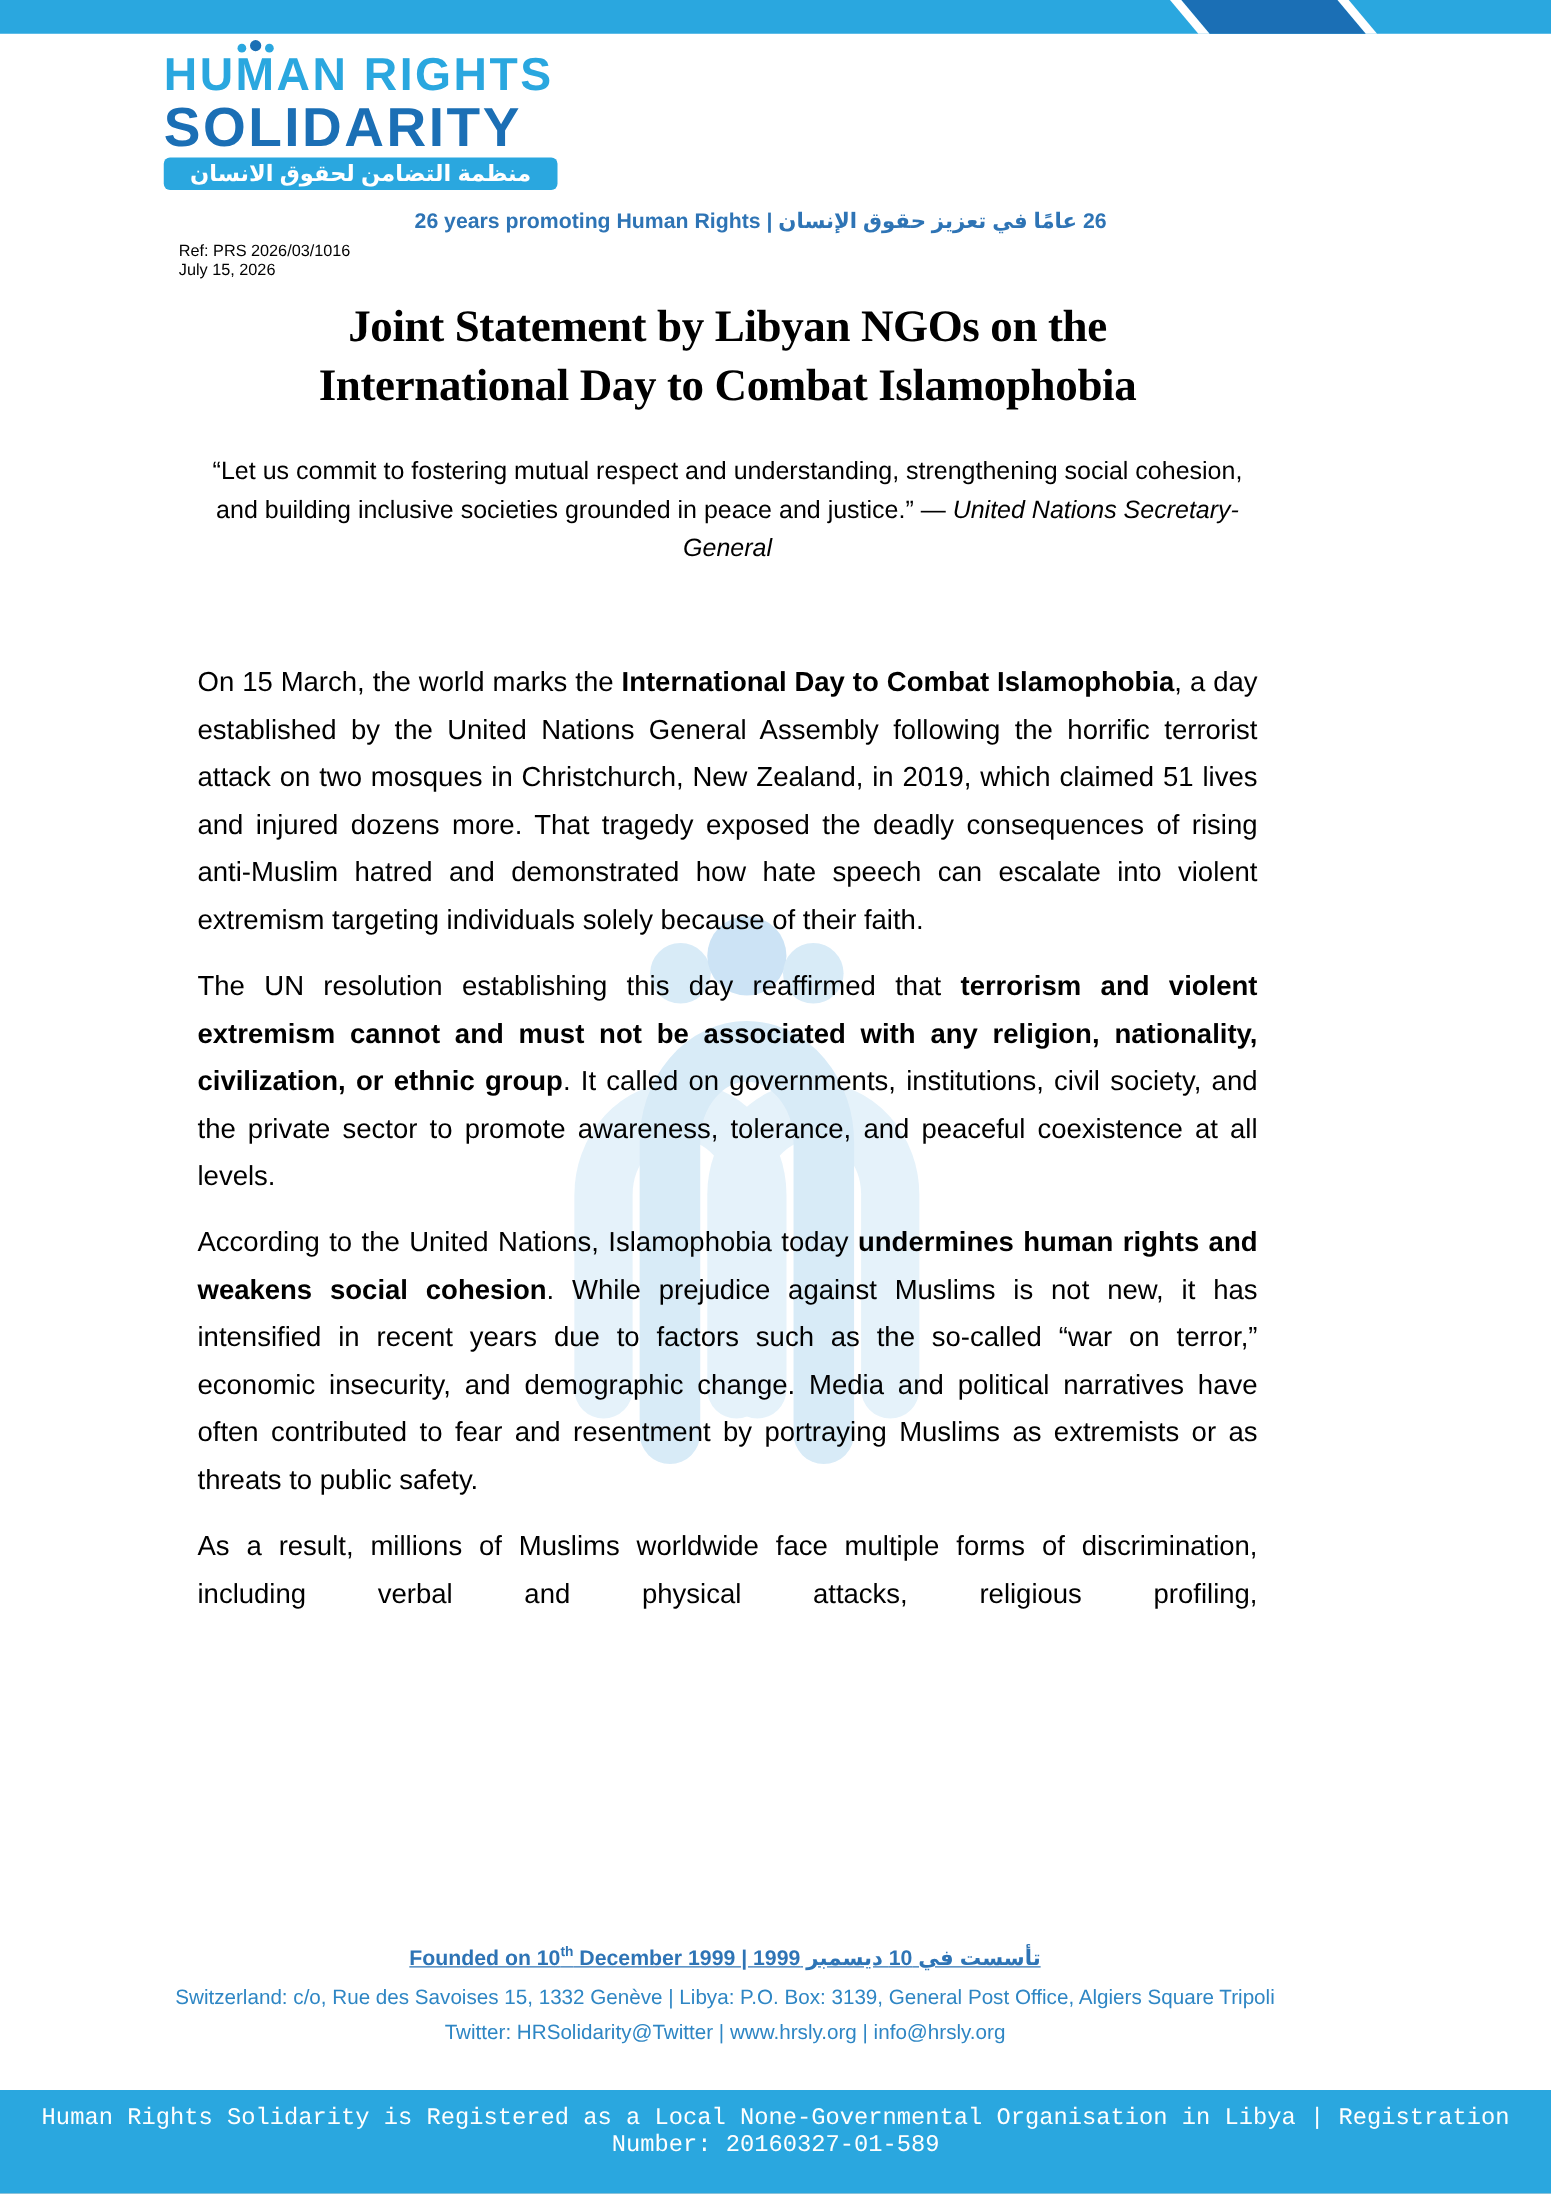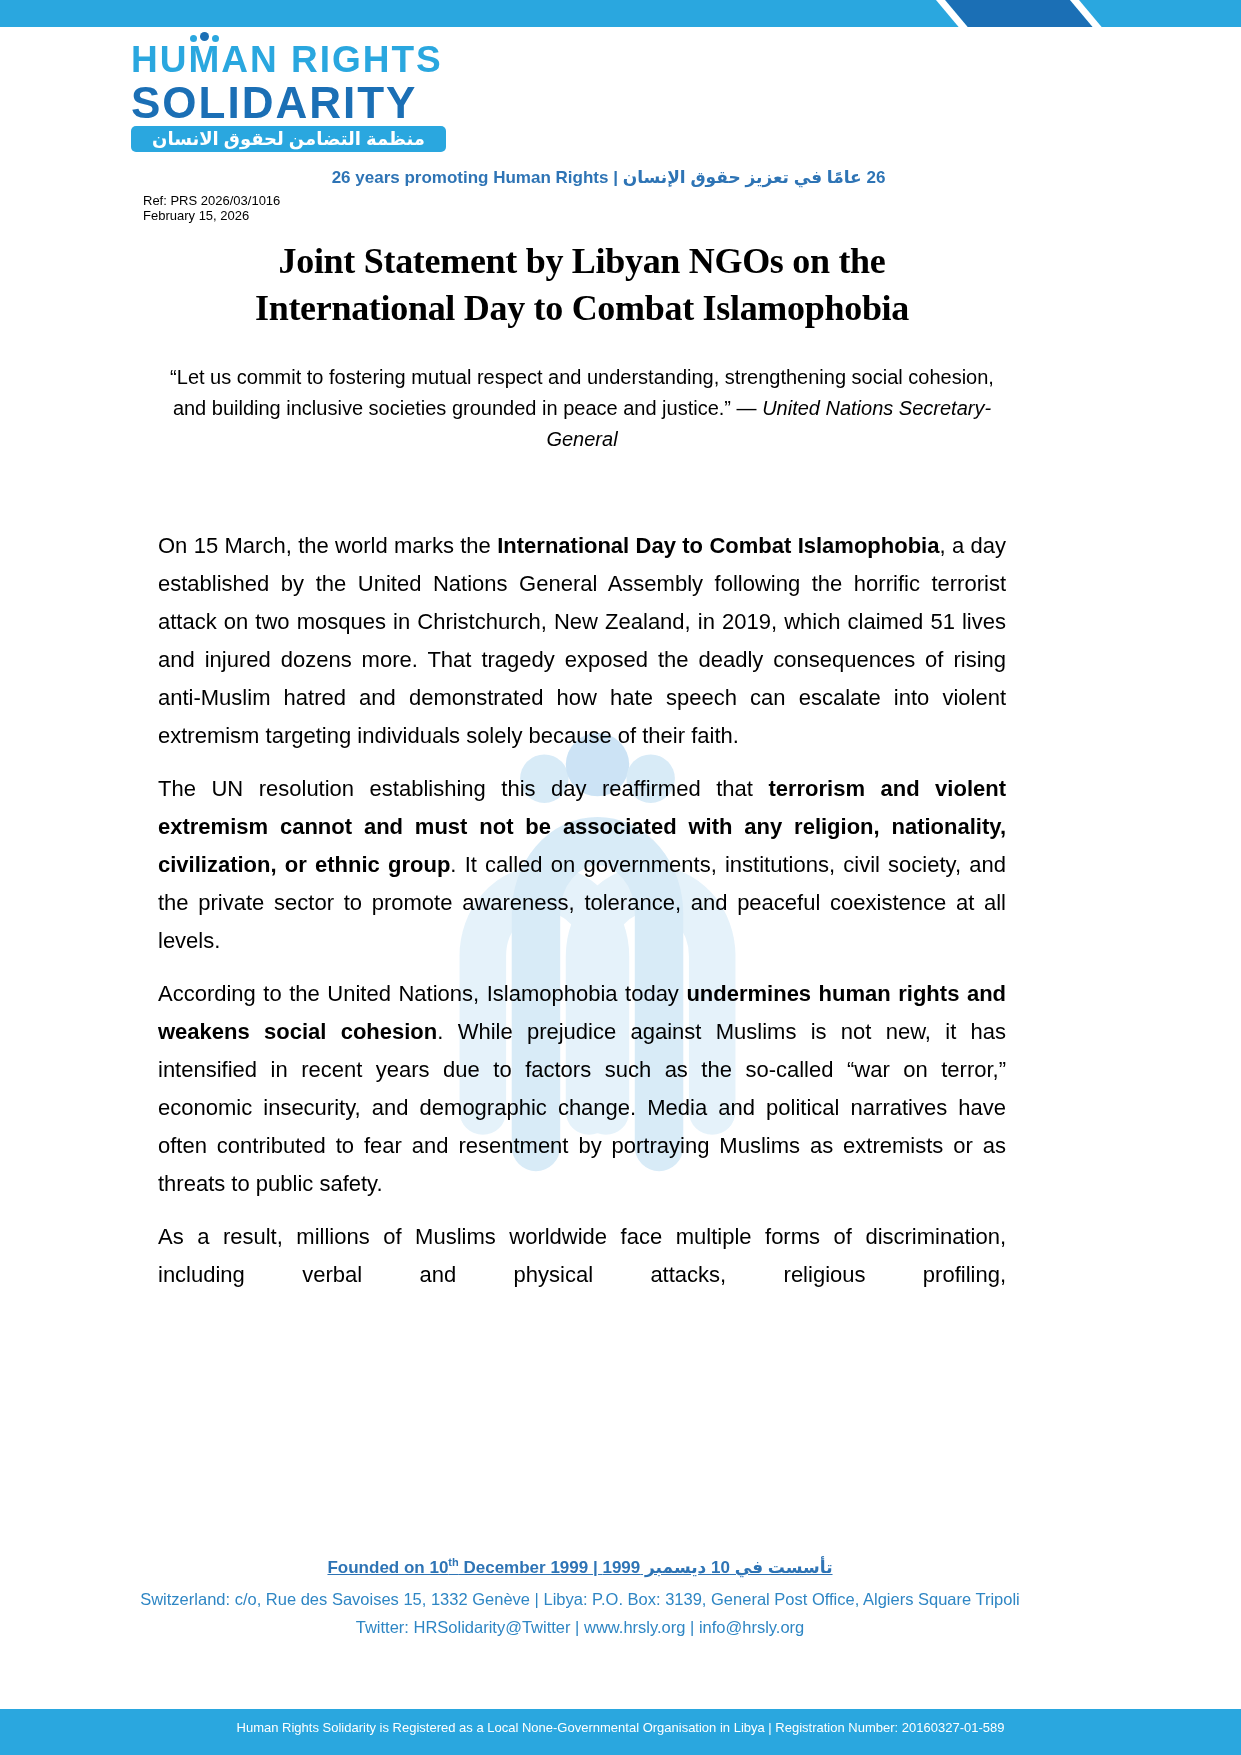--- a/index.html
+++ b/index.html
@@ -47,21 +47,21 @@
   .bodytext{position:absolute;top:527px;left:158px;width:848px;}
   .para{font-size:22px;line-height:38px;text-align:justify;margin:0 0 15px 0;}
   .para b{font-weight:bold;}
   .para.cont{text-align-last:justify;}
   .bodytext h2{font-size:22px;line-height:32px;font-weight:bold;margin:16px 0 14px 0;}
   
   .footer{position:absolute;top:1556px;left:80px;width:1000px;text-align:center;}
   .founded{font-size:17px;font-weight:bold;color:var(--heading-blue);margin-bottom:7px;text-decoration:underline;}
   .founded sup{font-size:11px;}
   .fline{font-size:16.5px;line-height:28px;color:var(--footer-blue);}
-  .regbar{position:absolute;left:0;right:0;bottom:0;height:46px;background:var(--accent-light);color:#fff;font-size:13px;text-align:center;padding-top:11px;}
+  .regbar{position:absolute;left:0;right:0;bottom:0;height:83px;background:var(--accent-light);color:#fff;font-size:19px;text-align:center;padding-top:11px;font-family:Liberation Mono, monospace;}
 </style>
 </head>
 <body>
 
 <div class="page">
 
   <div class="topbar">
     <div class="tb-dark"></div>
     <div class="tb-white w1"></div>
     <div class="tb-white w2"></div>
@@ -83,21 +83,21 @@
             <i class="d3"></i>
           </span><span>M</span></span><span>AN RIGHTS</span></div>
     <div class="logo-l2">SOLIDARITY</div>
     <div class="logo-banner"><span dir="rtl">منظمة التضامن لحقوق الانسان</span></div>
   </div>
 
   <div class="tagline"><span>26 years promoting Human Rights | </span><span dir="rtl">26 عامًا في تعزيز حقوق الإنسان</span></div>
 
   <div class="refrow">
     <span>Ref: PRS 2026/03/1016</span>
-    <span>February 15, 2026</span>
+    <span>July 15, 2026</span>
   </div>
 
   <div class="title">
     <div>Joint Statement by Libyan NGOs on the</div>
     <div>International Day to Combat Islamophobia</div>
   </div>
 
   <div class="quote"><span>“Let us commit to fostering mutual respect and understanding, strengthening social cohesion, and building inclusive societies grounded in peace and justice.” — </span><i class="attr">United Nations Secretary-General</i></div>
 
   <div class="bodytext">

